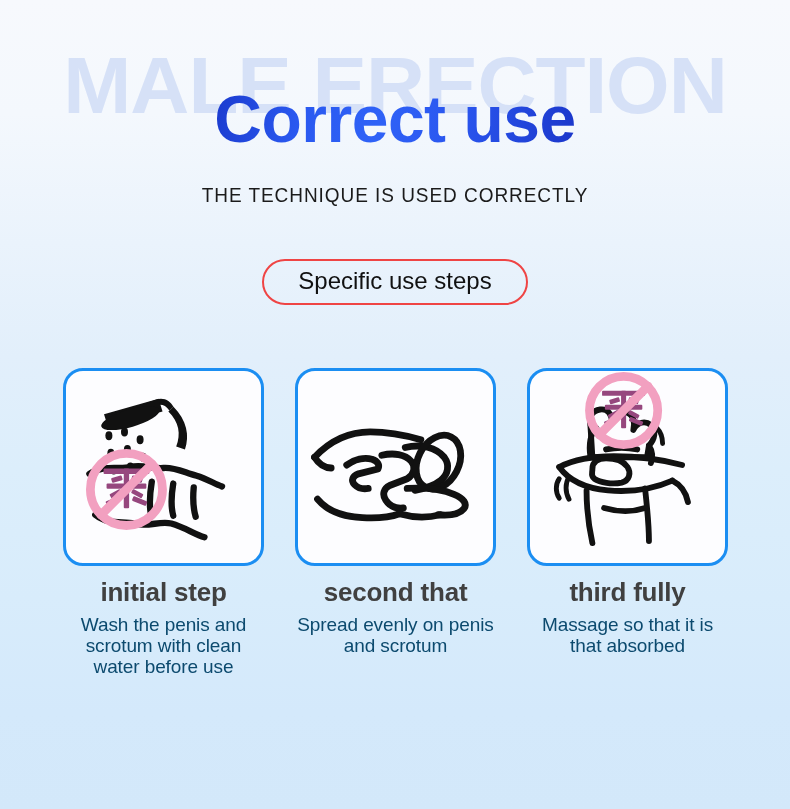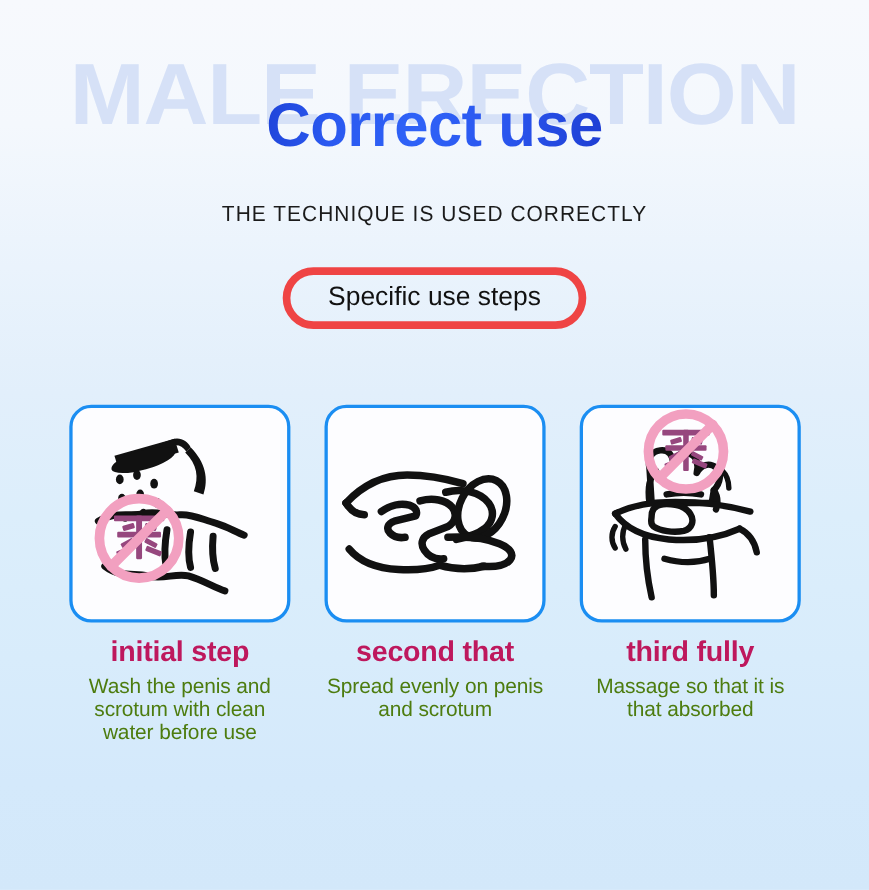--- a/index.html
+++ b/index.html
@@ -34,21 +34,21 @@
     white-space:nowrap;
     line-height:1;
     user-select:none;
     transform:scaleX(1.035);
   }
 
   .title{
     position:absolute;
     top:86px; left:0; right:0;
     text-align:center;
-    font-size:56px;
+    font-size:66px;
     font-weight:700;
     line-height:1;
     letter-spacing:-0.5px;
     background:linear-gradient(100deg,
         #0d1f8c 0%,
         #13249b 10%,
         #1733c6 24%,
         #2a59f0 38%,
         #2f62f7 48%,
         #2a56ef 58%,
@@ -73,27 +73,28 @@
     white-space:nowrap;
   }
 
   .pill-wrap{
     position:absolute;
     top:243px; left:0; right:0;
     text-align:center;
   }
   .pill{
     display:inline-block;
-    border:7px solid #ef4444;
+    border:2px solid #ef4444;
     border-radius:40px;
     padding:7px 34px 9px 34px;
     font-size:24px;
     color:#111;
     line-height:1.1;
     background:transparent;
+    margin-top:16px;
   }
 
   
   .cards{
     position:absolute;
     top:368px; left:63px;
     width:665px;
     display:flex;
     justify-content:space-between;
   }
@@ -107,30 +108,30 @@
     position:relative;
     overflow:hidden;
   }
   .thumb svg{ position:absolute; inset:0; width:100%; height:100%; display:block; }
 
   .step-title{
     margin-top:12px;
     text-align:center;
     font-size:26px;
     font-weight:700;
-    color:#be185d;
+    color:#404040;
     letter-spacing:-0.2px;
     line-height:1.15;
   }
   .step-desc{
     margin-top:6px;
     text-align:center;
     font-size:19px;
     font-weight:400;
-    color:#4d7c0f;
+    color:#0c4a6e;
     line-height:1.12;
     letter-spacing:-0.1px;
   }
   .c2 .step-title, .c2 .step-desc{ }
 </style>
 </head>
 <body>
 
 <div class="page">
 

